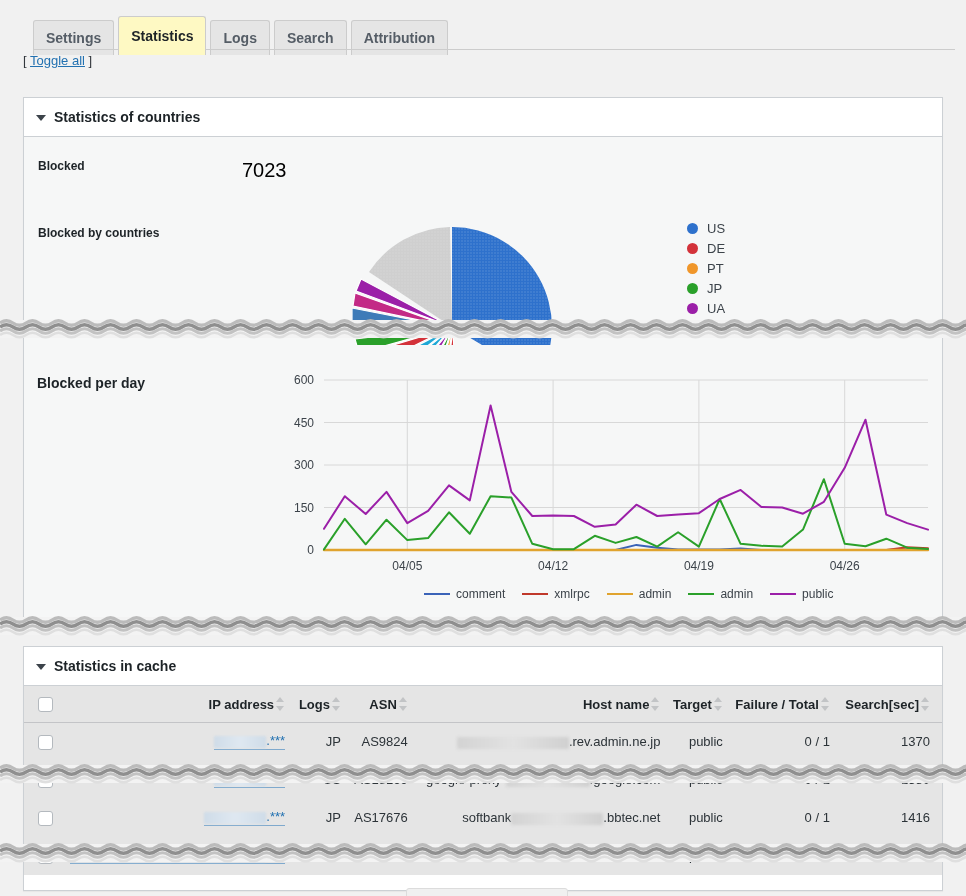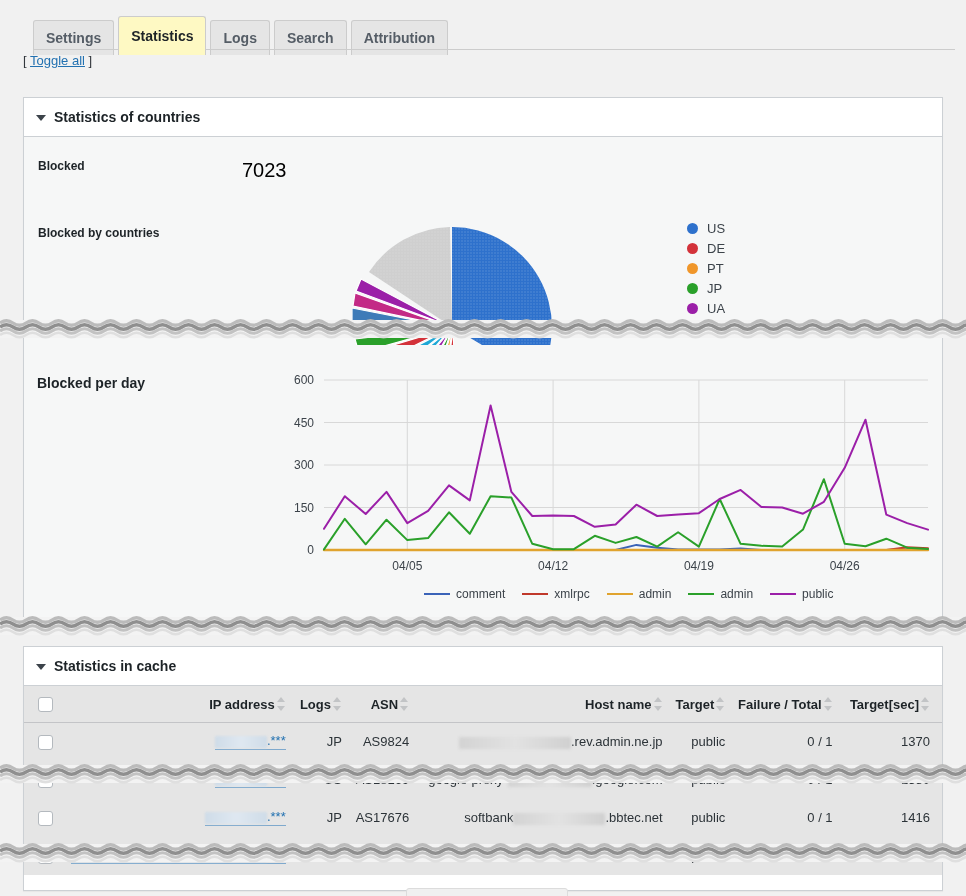--- a/index.html
+++ b/index.html
@@ -462,21 +462,21 @@
               </span>
           </th>
           <th style="width:110px">
             <span class="th-inner">
                 <span>Failure / Total</span>
                 <i class="sortarr"></i>
               </span>
           </th>
           <th style="width:110px; padding-right:12px;">
             <span class="th-inner">
-                <span>Target[sec]</span>
+                <span>Search[sec]</span>
                 <i class="sortarr"></i>
               </span>
           </th>
         </tr>
       </thead>
       <tbody id="tbody">
           <tr>
             <td class="col-cb"><span class="cb"></span></td>
             <td><span class="iplink"><span class="redact" style="width: 52px;"></span><span class="stars">.***</span></span></td>
             <td>JP</td>

